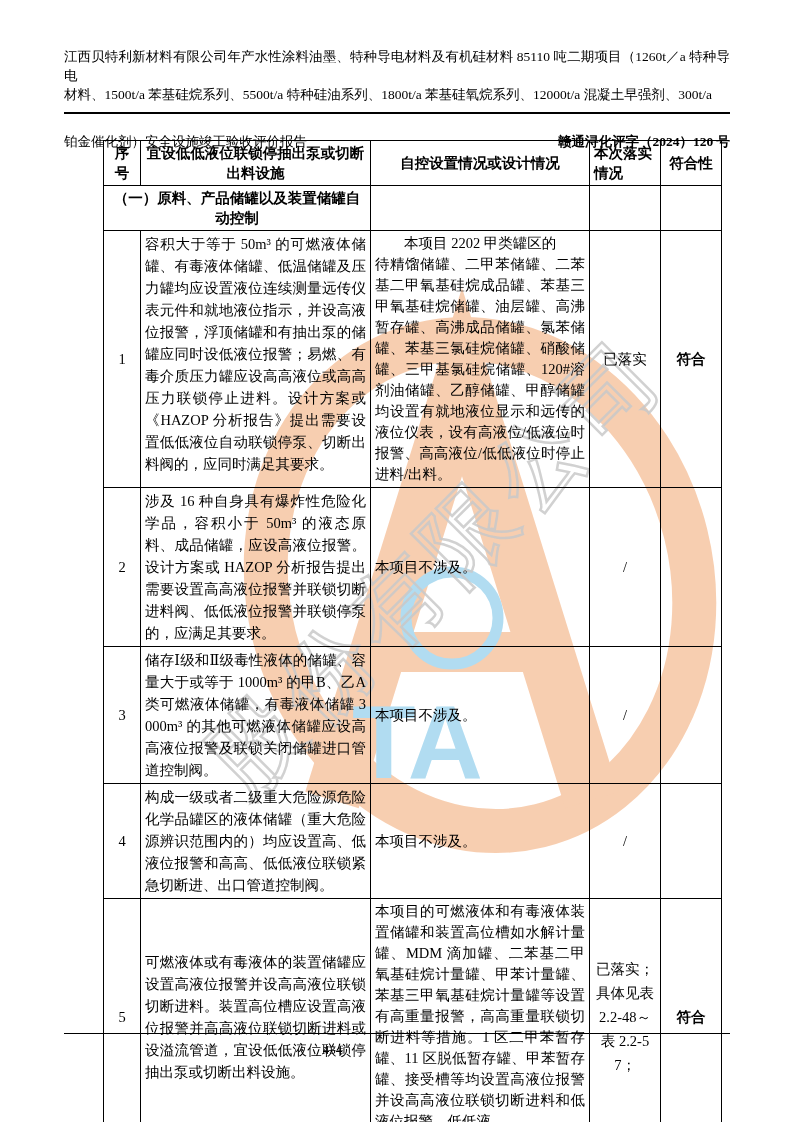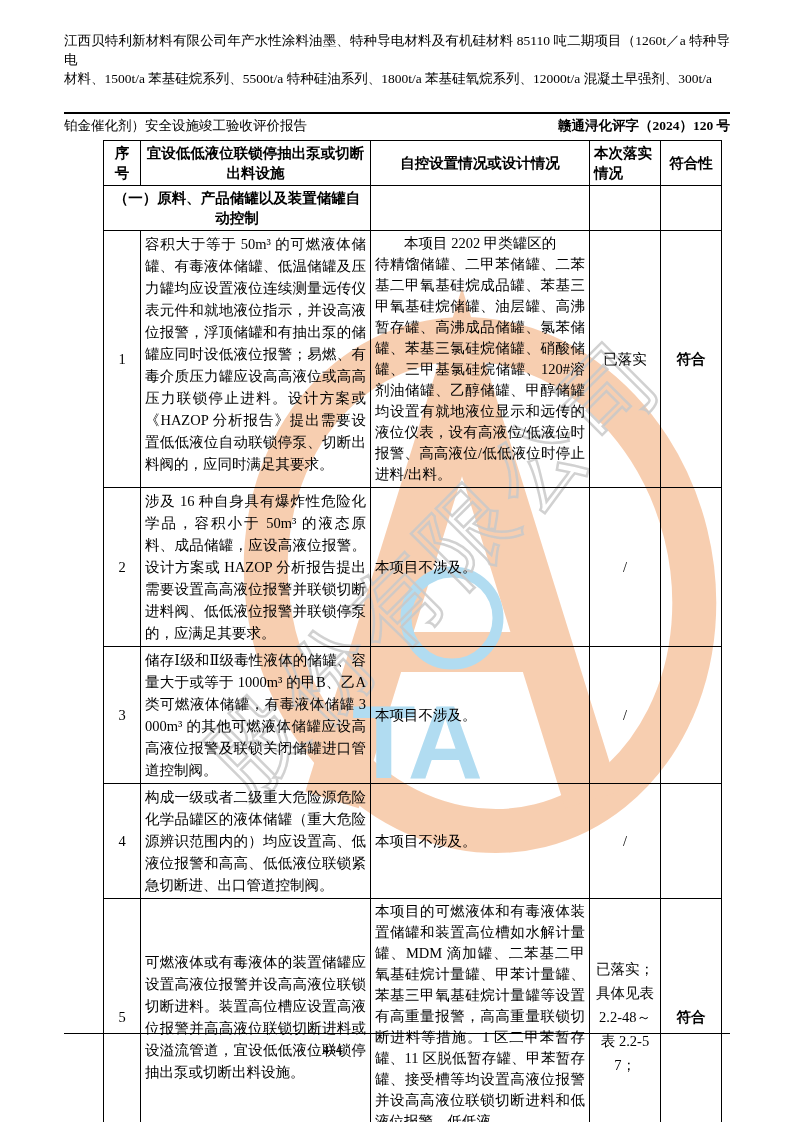--- a/index.html
+++ b/index.html
@@ -6,21 +6,21 @@
   html,body { width:793px; height:1122px; }
   body {
     position:relative;
     background:#ffffff;
     font-family:"Liberation Serif","DejaVu Serif",serif;
     color:#000;
     overflow:hidden;
   }
   
   .page-header {
-    position:absolute; left:64px; top:31px; width:666px;
+    position:absolute; left:64px; top:47px; width:666px;
     font-size:13.5px; line-height:19px; text-align:justify;
   }
   .page-header .hline3 { display:flex; justify-content:space-between;margin-top:28px; }
   .doc-number { font-weight:bold; white-space:nowrap; }
   .header-rule {
     position:absolute; left:64px; top:112px; width:666px;
     border-top:2.5px solid #000;
   }
   
   .watermark {

